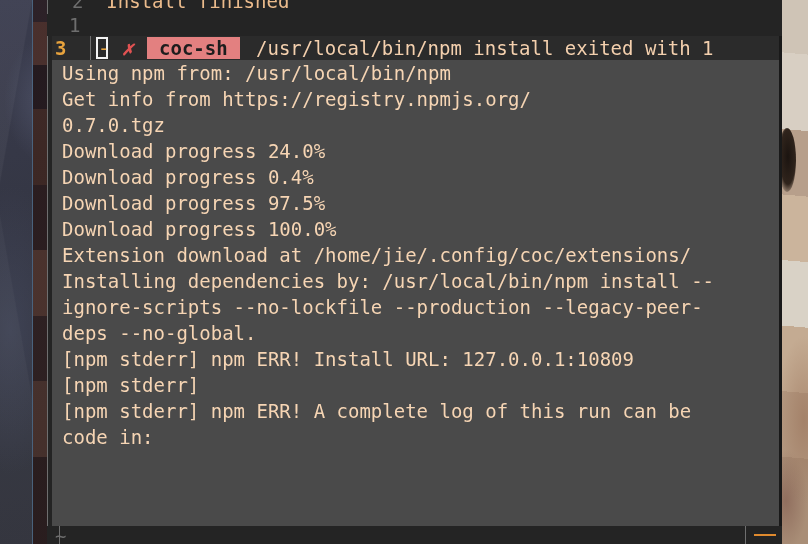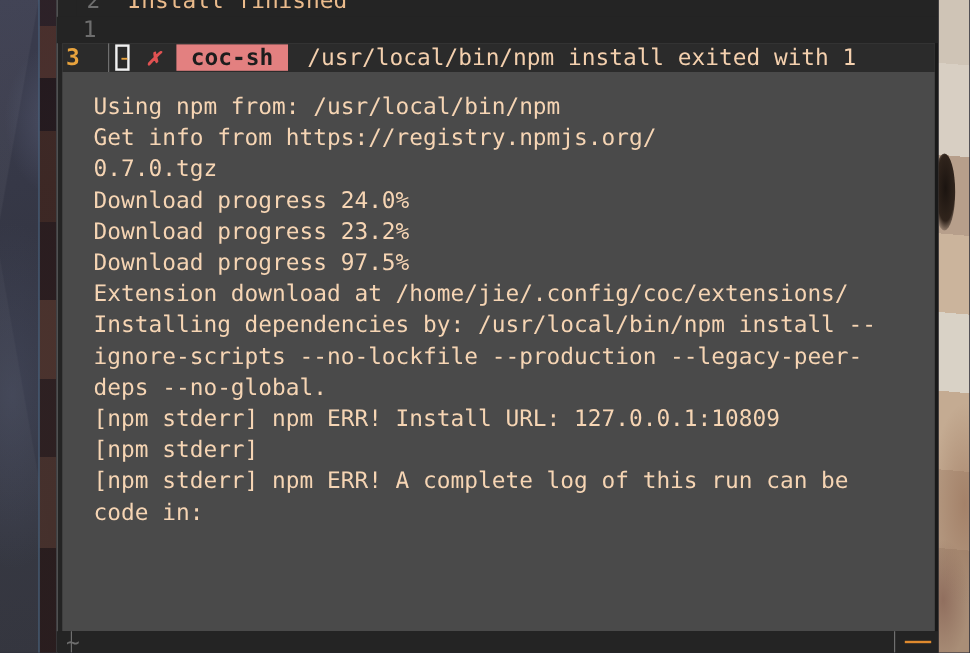--- a/index.html
+++ b/index.html
@@ -198,21 +198,21 @@
   .hdr-gut {
     position: absolute;
     left: 38px; top: 0; width: 1px; height: 24px;
     background: #6f6f6f;
   }
 
   
   .log {
     position: absolute;
     left: 0; top: 24px; right: 0; bottom: 0;
-    padding: 16px;
+    padding: 0;
     background: #4a4a4a;
   }
   .log .line {
     position: relative;
     height: 26px;
     line-height: 26px;
     font-size: 19px;
     color: #f6d5b4;
     white-space: pre;
     padding-left: 10px;
@@ -303,22 +303,23 @@
         <span class="name">coc-sh</span>
         <span class="cmd">/usr/local/bin/npm install exited with 1</span>
       </div>
       <div class="hdr-gut"></div>
 
       <div class="log" id="log-body">
           <div class="line">Using npm from: /usr/local/bin/npm</div>
           <div class="line">Get info from https://registry.npmjs.org/</div>
           <div class="line">0.7.0.tgz</div>
           <div class="line">Download progress 24.0%</div>
-          <div class="line">Download progress 23.2%</div>
+          <div class="line">Download progress 0.4%</div>
           <div class="line">Download progress 97.5%</div>
+          <div class="line">Download progress 100.0%</div>
           <div class="line">Extension download at /home/jie/.config/coc/extensions/</div>
           <div class="line">Installing dependencies by: /usr/local/bin/npm install --</div>
           <div class="line">ignore-scripts --no-lockfile --production --legacy-peer-</div>
           <div class="line">deps --no-global.</div>
           <div class="line">[npm stderr] npm ERR! Install URL: 127.0.0.1:10809</div>
           <div class="line">[npm stderr]</div>
           <div class="line">[npm stderr] npm ERR! A complete log of this run can be</div>
           <div class="line">code in:</div>
         </div>
     </div>

